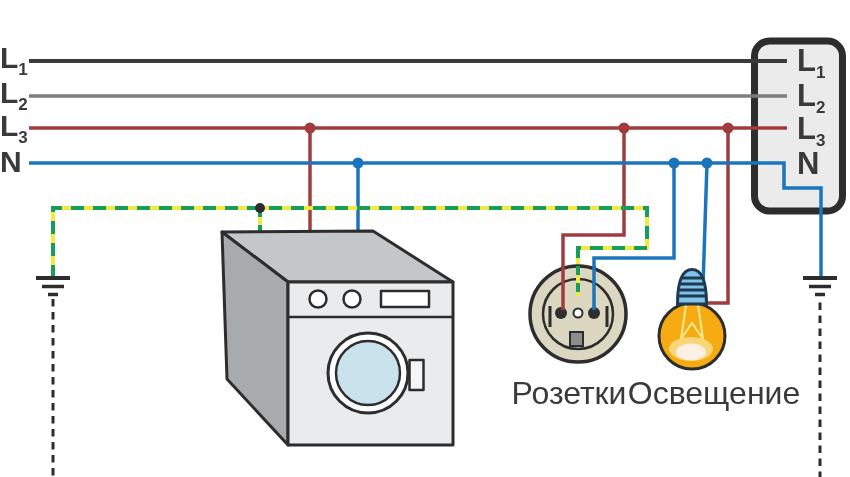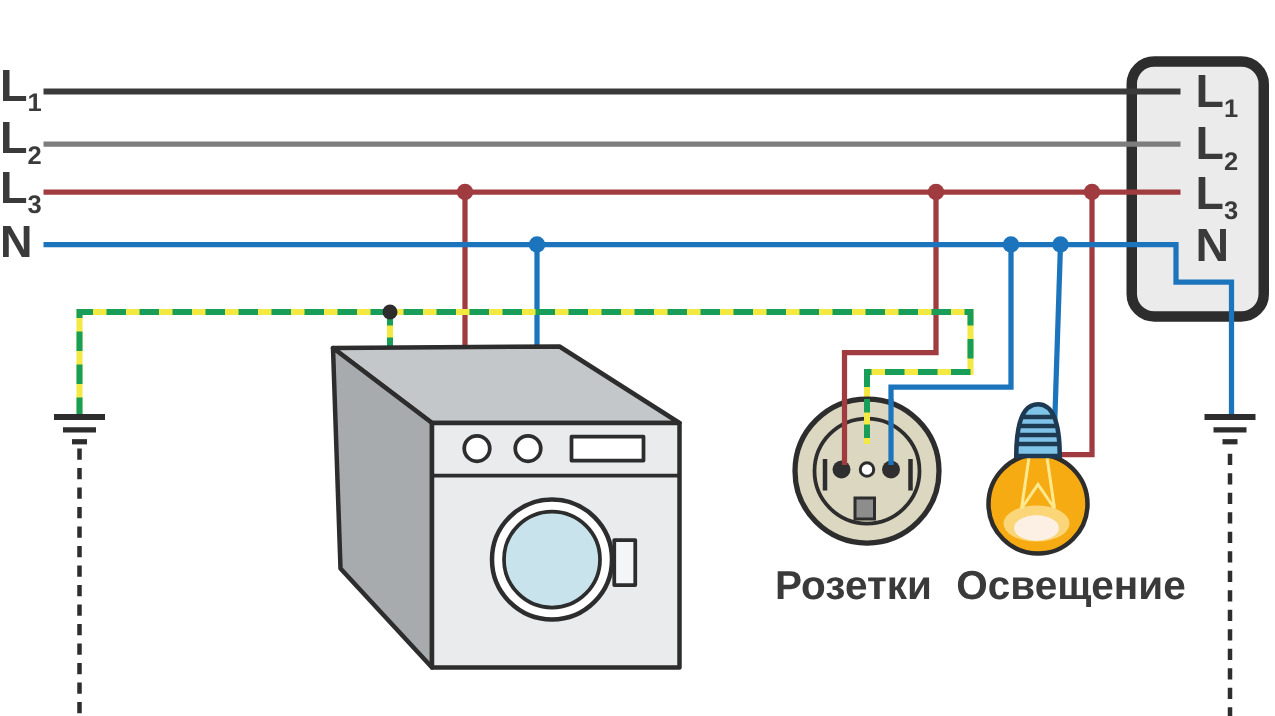--- a/index.html
+++ b/index.html
@@ -19,21 +19,21 @@
   }
   .bus-label sub, .panel-label sub{font-size:17px;}
   .panel-label{
     position:absolute;left:797px;
     font-weight:700;font-size:31px;line-height:1;color:#3a3a3a;
     white-space:nowrap;
   }
   .device-label{
     position:absolute;top:340px;
     transform:translateX(-50%);
-    font-size:27px;font-weight:700;line-height:1.1;color:#3a3a3a;
+    font-size:32px;font-weight:400;line-height:1.1;color:#3a3a3a;
     white-space:nowrap;
   }
 </style>
 </head>
 <body>
 
 <div id="stage">
 
   <svg width="850" height="477" viewBox="0 0 850 477">
 

